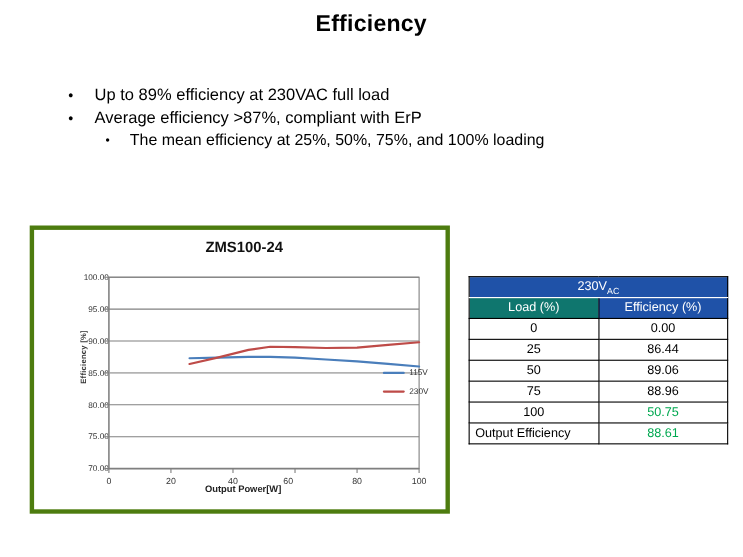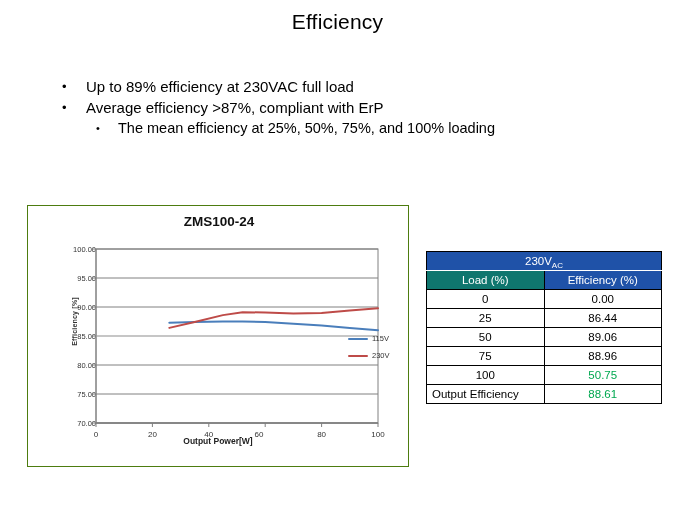--- a/index.html
+++ b/index.html
@@ -17,21 +17,21 @@
   }
 
   
   #slide-title {
     position: absolute;
     left: 0;
     top: 10px;
     width: 675px;
     text-align: center;
     font-size: 21px;
-    font-weight: normal;
+    font-weight: bold;
     letter-spacing: 0.2px;
     color: #000000;
   }
 
   
   #bullets {
     position: absolute;
     left: 60px;
     top: 76px;
     width: 570px;
@@ -64,21 +64,21 @@
   }
   .bullet-text { flex: 1 1 auto; }
 
   
   #chart-panel {
     position: absolute;
     left: 27px;
     top: 205px;
     width: 382px;
     height: 262px;
-    border: 1px solid #4d7c0f;
+    border: 4px solid #4d7c0f;
     background: #ffffff;
     box-sizing: border-box;
   }
   #chart-title {
     position: absolute;
     left: 0;
     top: 8px;
     width: 382px;
     text-align: center;
     font-size: 13.5px;

